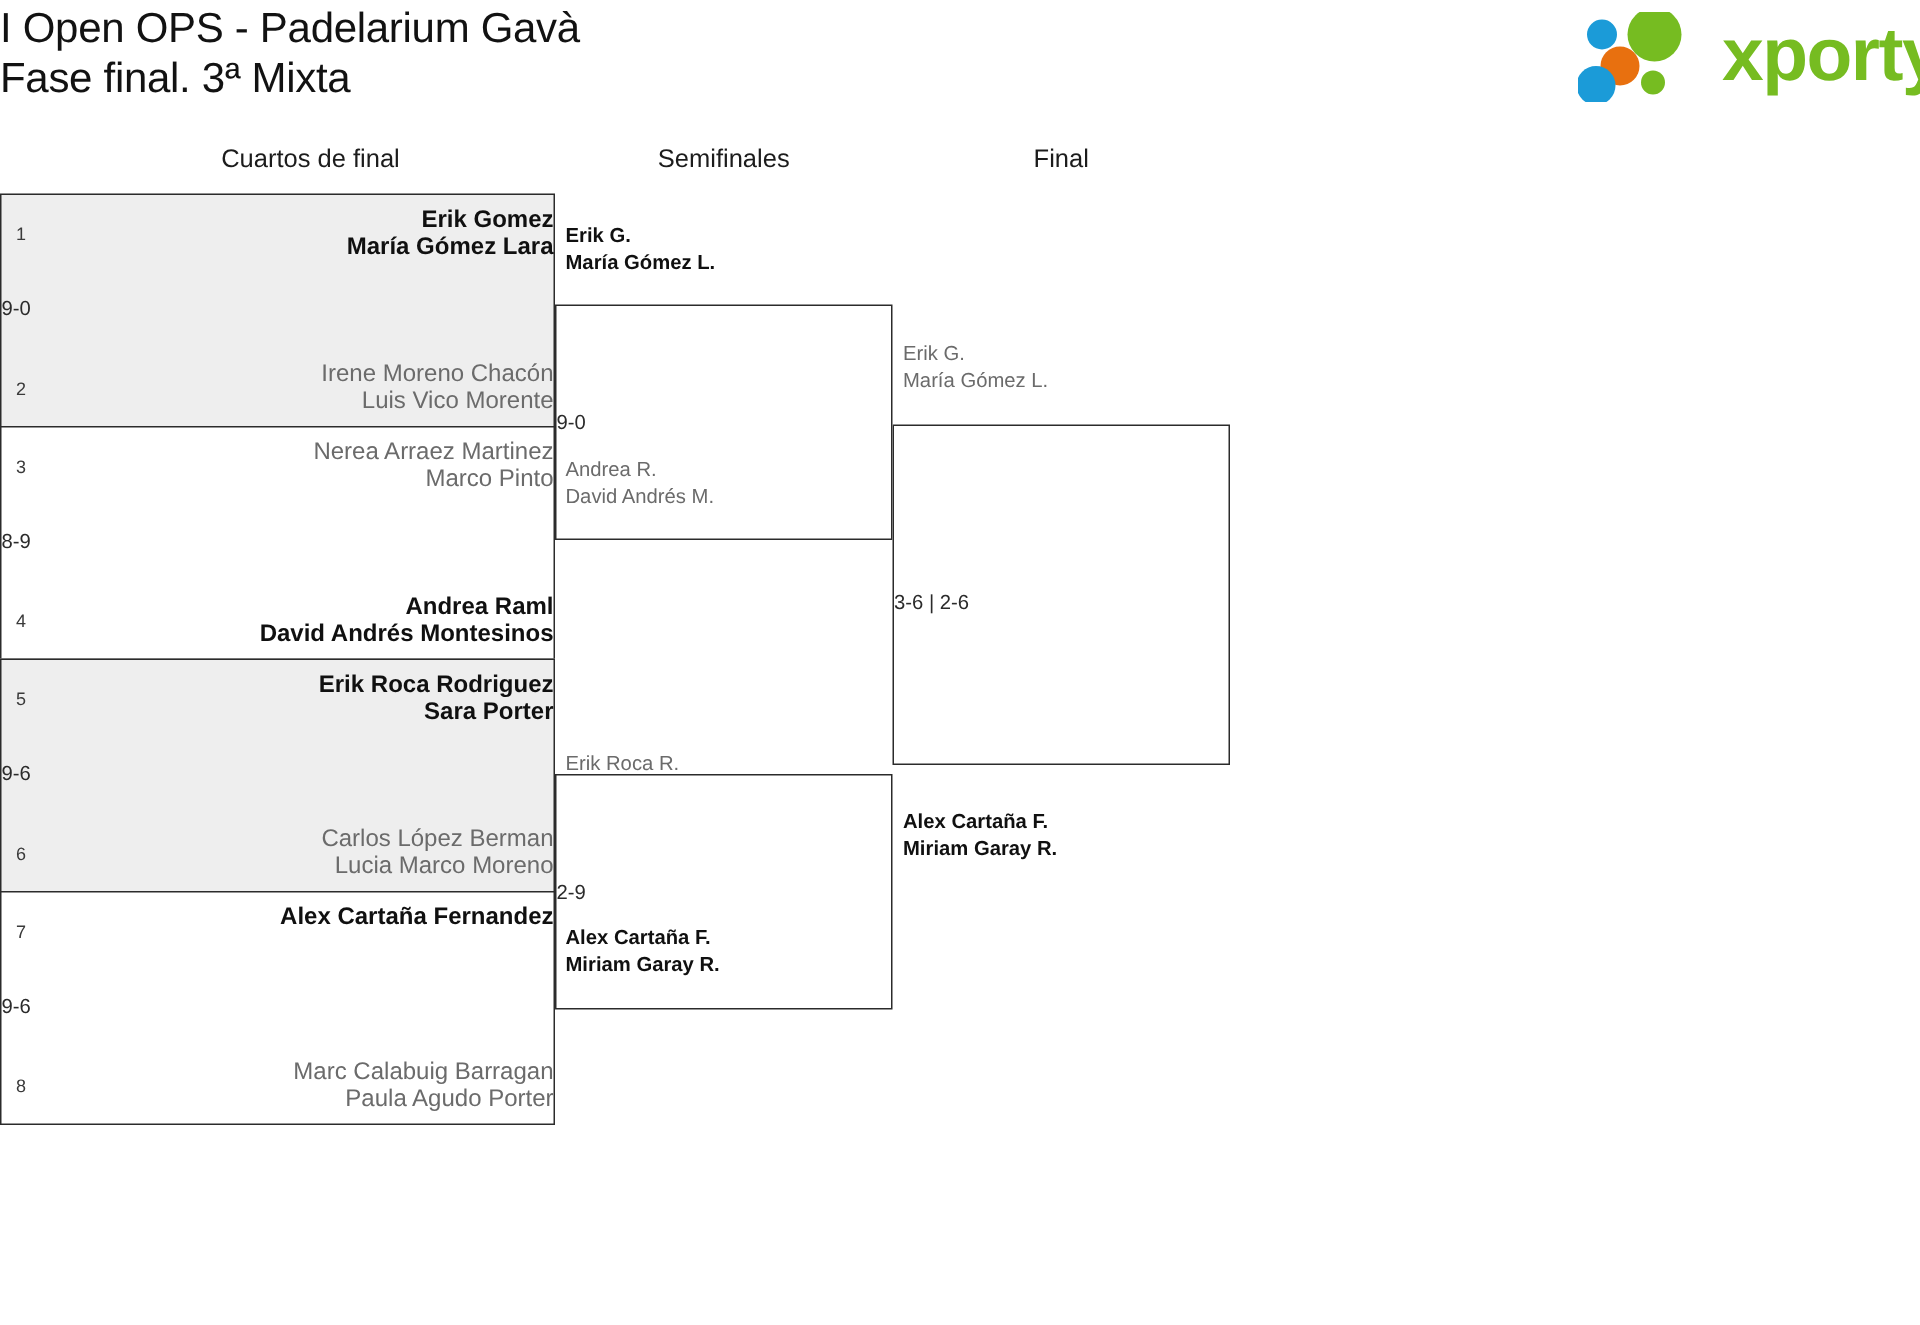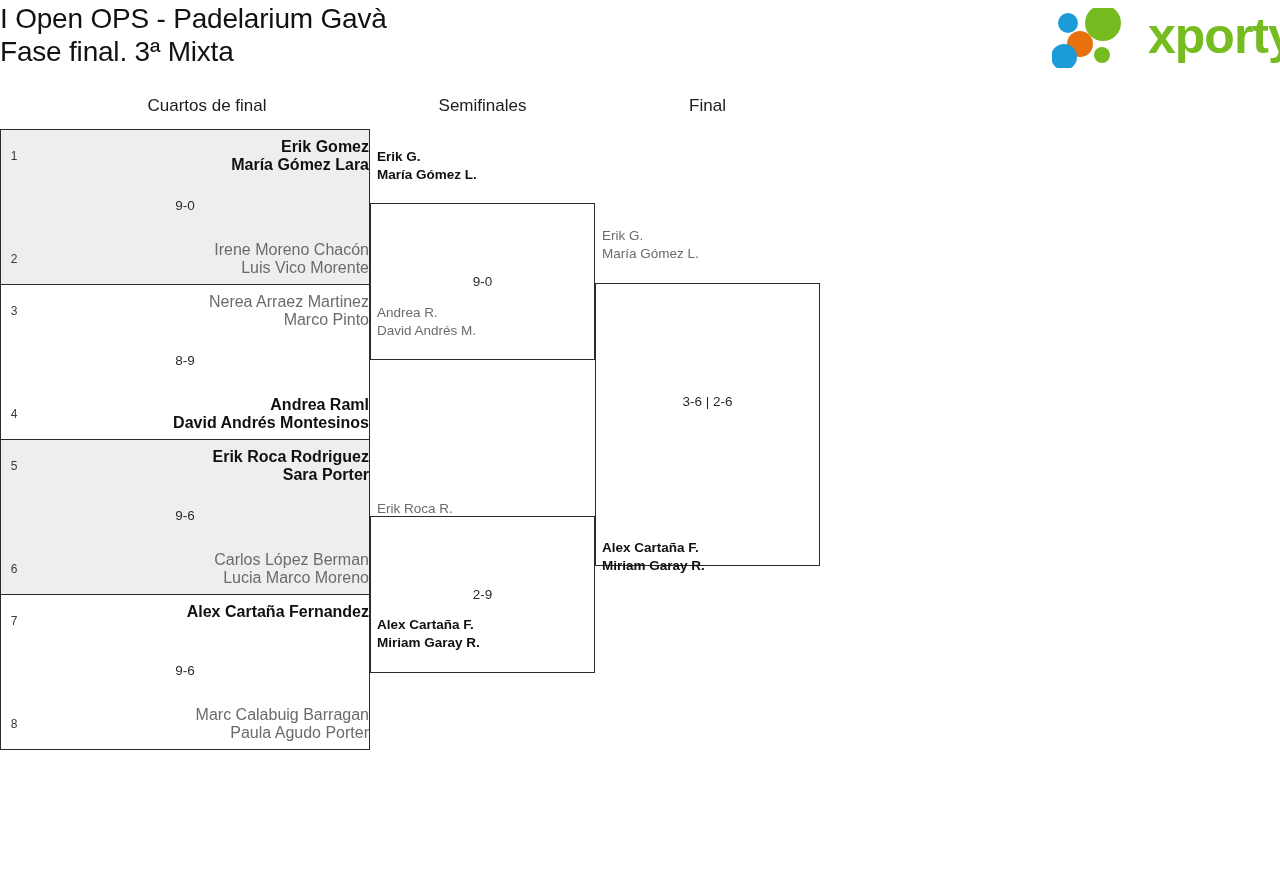--- a/index.html
+++ b/index.html
@@ -95,21 +95,21 @@
     font-size: 12px;
     color: #3a3a3a;
     font-weight: 400;
     width: 14px;
     text-align: center;
   }
 
   .score {
     position: absolute;
     width: 100%;
-    text-align: center;
+    text-align: left;
     font-size: 13.5px;
     color: #2b2b2b;
     white-space: nowrap;
   }
 
   
   .r1-match {
     left: 0px;
     width: 370px;
     height: 156px;
@@ -150,21 +150,21 @@
   .s1-bottom { top: 304px; }
   .s2-top    { top: 468px; margin-top: 32px; }
   .s2-bottom { top: 616px; }
 
   .r2-match .score { top: 70px; }
 
   
   .r3-match {
     left: 595px;
     width: 225px;
-    height: 283px;
+    height: 227px;
     top: 283px;
     background: #ffffff;
   }
   .r3-label {
     position: absolute;
     left: 602px;
     width: 218px;
     line-height: 18px;
   }
   .r3-label .nm { display: block; font-size: 13.5px; white-space: nowrap; }

